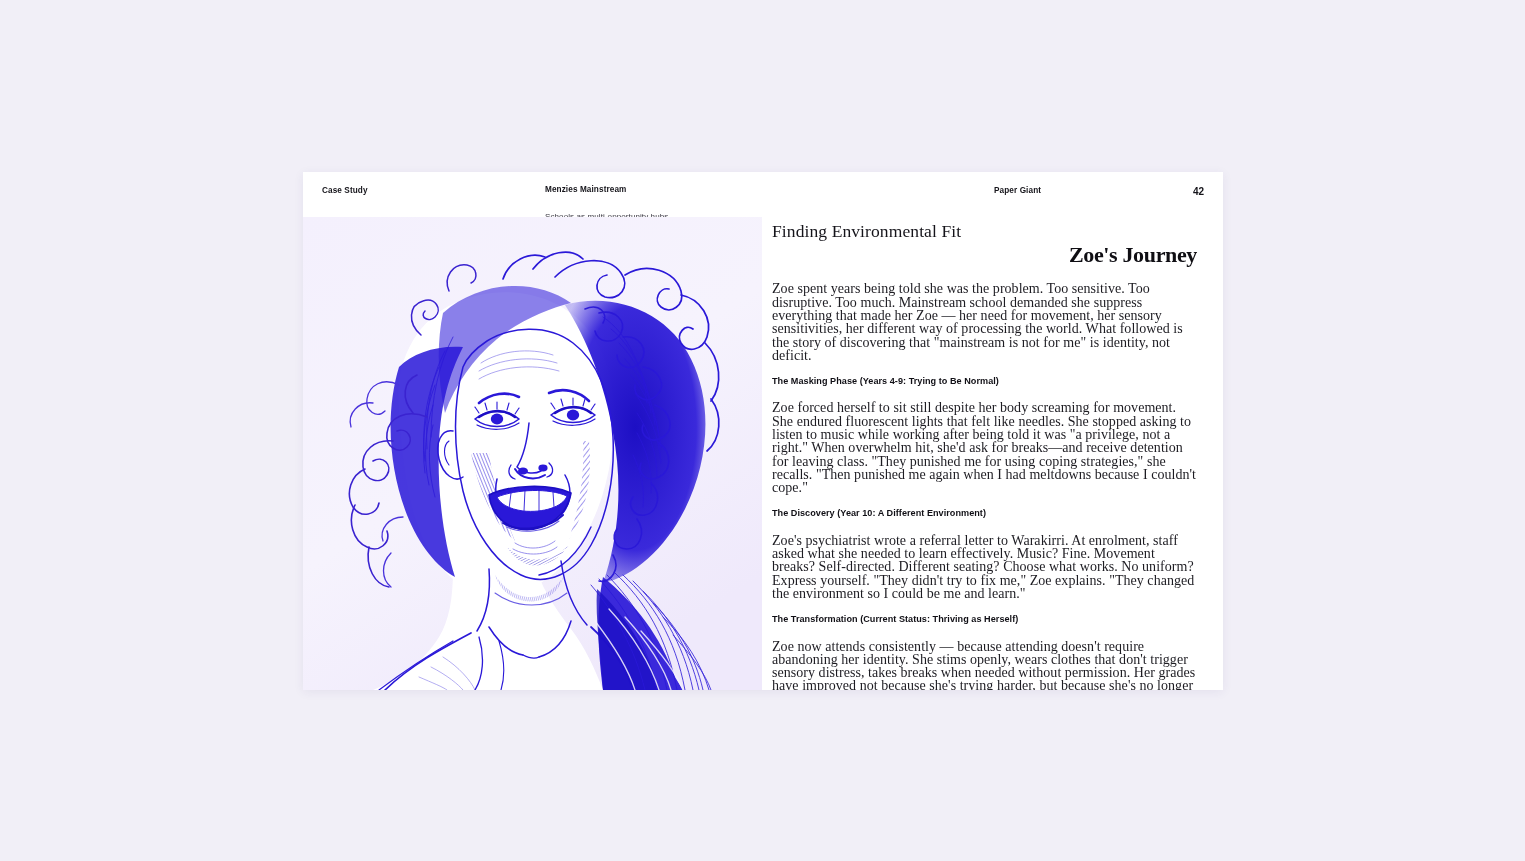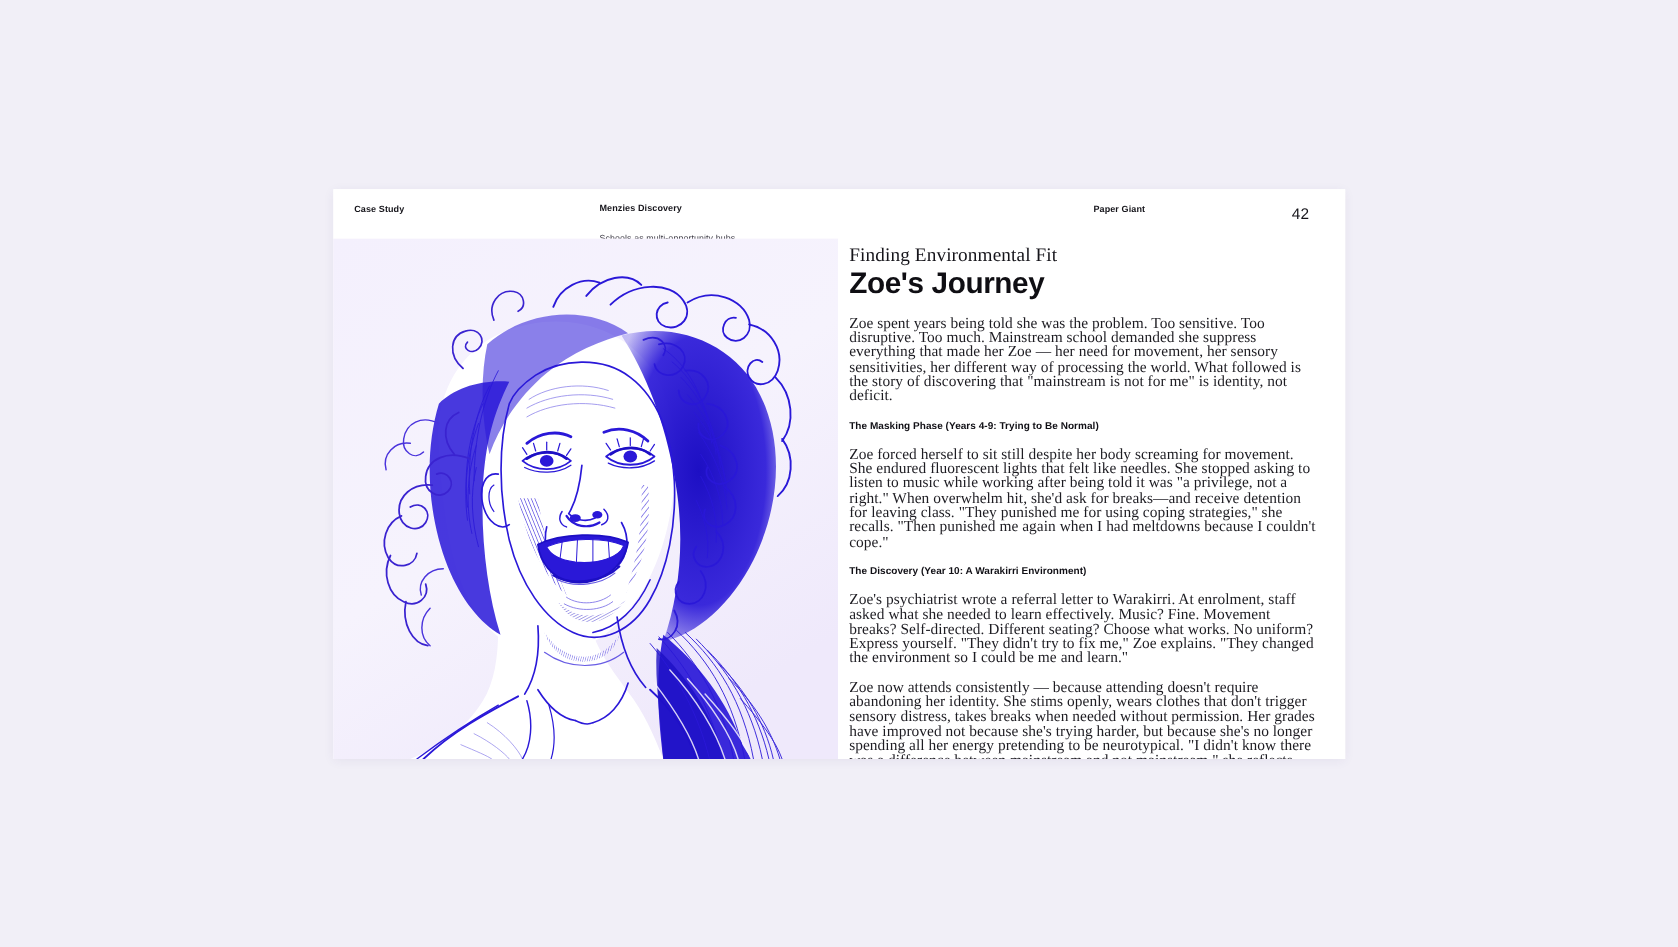--- a/index.html
+++ b/index.html
@@ -46,22 +46,22 @@
   .rh-mid .s {
     font-size: 8px; font-weight: normal; color: #3c3a45;
     letter-spacing: .1px; display: block; margin-top: 17px;
   }
   .rh-right {
     position: absolute; left: 691px; top: 14px;
     font-size: 8.2px; font-weight: bold; color: #15141a;
     letter-spacing: .1px;
   }
   .rh-page {
-    position: absolute; right: 33px; top: 14px;
-    font-size: 14px; font-weight: normal; color: #15141a;
+    position: absolute; right: 19px; top: 14px;
+    font-size: 10px; font-weight: bold; color: #15141a;
   }
 
   
   .spread {
     position: absolute;
     left: 0; top: 45px; right: 0; bottom: 0;
     display: flex;
   }
   .illus-pane {
     width: 459px;
@@ -81,27 +81,28 @@
 
   .eyebrow {
     font-family: "Liberation Serif", serif;
     font-size: 17.5px;
     color: #15141a;
     letter-spacing: .1px;
     margin: 0 0 2px 0;
     line-height: 1.15;
   }
   h1.title {
-    font-family: Liberation Sans, sans-serif;
-    font-size: 27px;
+    font-family: Liberation Serif, serif;
+    font-size: 22px;
     font-weight: bold;
     color: #0f0e13;
     margin: 0 0 15px 0;
     letter-spacing: -.35px;
     line-height: 1.1;
+    text-align: right;
   }
   p.body {
     font-size: 14px;
     line-height: 13.3px;
     color: #1d1c22;
     margin: 0 0 13px 0;
     letter-spacing: .04px;
     font-family: Liberation Serif, serif;
   }
   h2.sub {
@@ -118,21 +119,21 @@
 <body>
 
 <div class="canvas">
 
   <div class="page">
 
     <div class="runhead">
       <div class="rh-left">Case Study</div>
 
       <div class="rh-mid">
-        <span class="t">Menzies Discovery</span>
+        <span class="t">Menzies Mainstream</span>
         <span class="s">Schools as multi-opportunity hubs</span>
       </div>
 
       <div class="rh-right">Paper Giant</div>
 
       <div class="rh-page">42</div>
     </div>
 
     <div class="spread">
 
@@ -398,21 +399,22 @@
 
         <div class="eyebrow">Finding Environmental Fit</div>
 
         <h1 class="title">Zoe's Journey</h1>
 
         <p class="body">Zoe spent years being told she was the problem. Too sensitive. Too disruptive. Too much. Mainstream school demanded she suppress everything that made her Zoe — her need for movement, her sensory sensitivities, her different way of processing the world. What followed is the story of discovering that "mainstream is not for me" is identity, not deficit.</p>
 
         <h2 class="sub">The Masking Phase (Years 4-9: Trying to Be Normal)</h2>
         <p class="body">Zoe forced herself to sit still despite her body screaming for movement. She endured fluorescent lights that felt like needles. She stopped asking to listen to music while working after being told it was "a privilege, not a right." When overwhelm hit, she'd ask for breaks—and receive detention for leaving class. "They punished me for using coping strategies," she recalls. "Then punished me again when I had meltdowns because I couldn't cope."</p>
 
-        <h2 class="sub">The Discovery (Year 10: A Warakirri Environment)</h2>
+        <h2 class="sub">The Discovery (Year 10: A Different Environment)</h2>
         <p class="body">Zoe's psychiatrist wrote a referral letter to Warakirri. At enrolment, staff asked what she needed to learn effectively. Music? Fine. Movement breaks? Self-directed. Different seating? Choose what works. No uniform? Express yourself. "They didn't try to fix me," Zoe explains. "They changed the environment so I could be me and learn."</p>
 
+        <h2 class="sub">The Transformation (Current Status: Thriving as Herself)</h2>
         <p class="body">Zoe now attends consistently — because attending doesn't require abandoning her identity. She stims openly, wears clothes that don't trigger sensory distress, takes breaks when needed without permission. Her grades have improved not because she's trying harder, but because she's no longer spending all her energy pretending to be neurotypical. "I didn't know there was a difference between mainstream and not mainstream," she reflects. "Mainstream is not for me. And I don't regret it."</p>
 
       </div>
     </div>
   </div>
 </div>
 
 </body></html>

